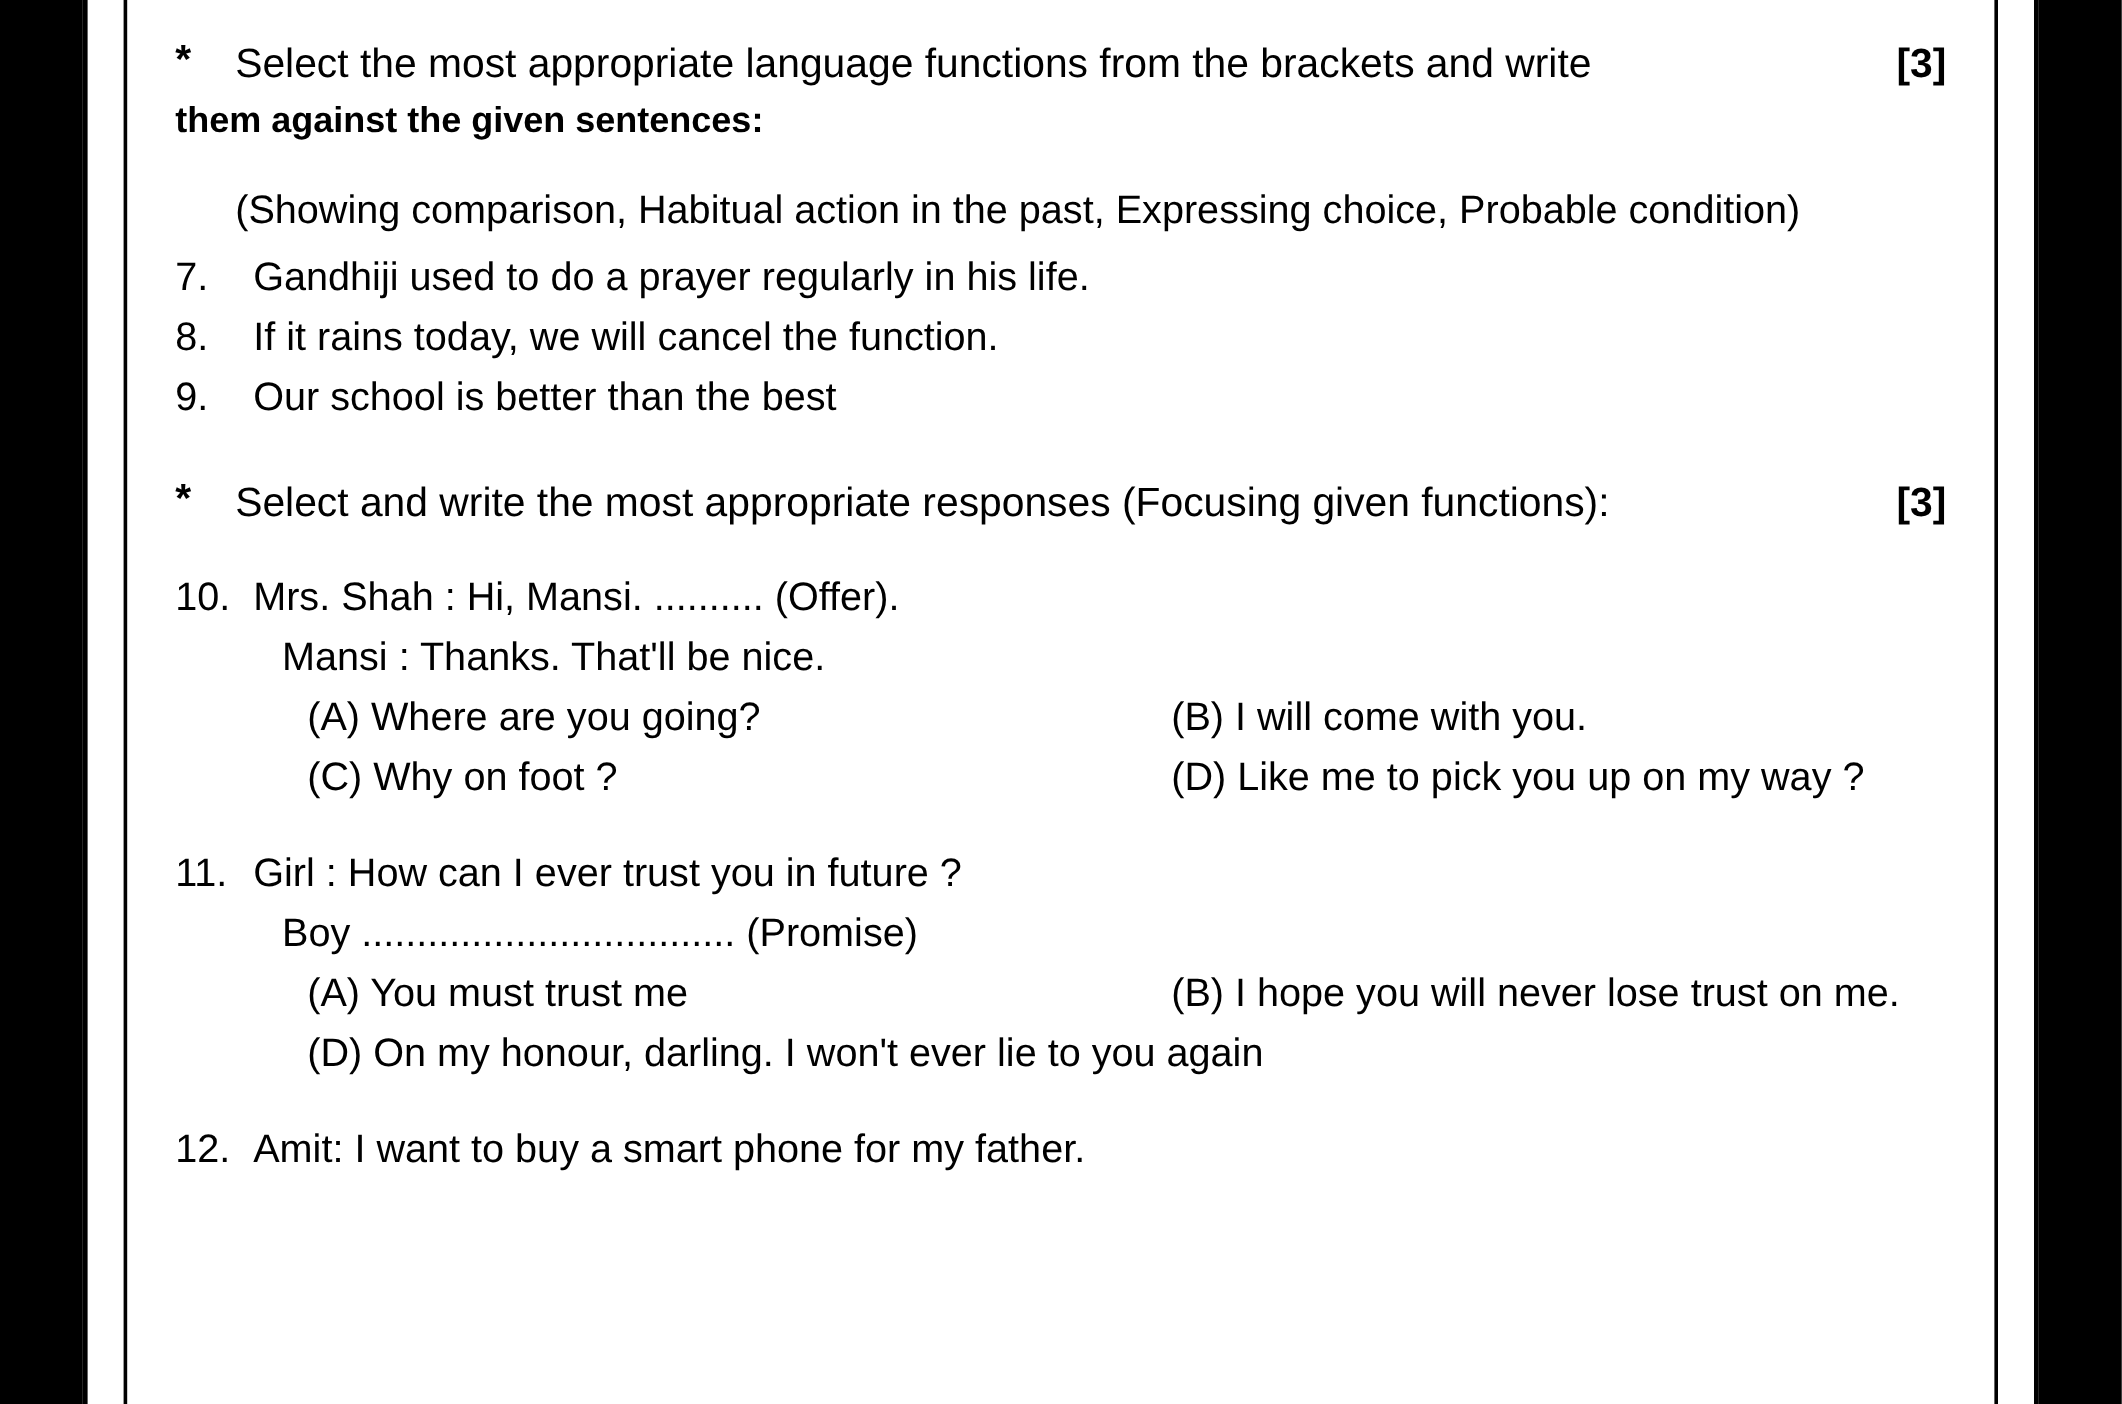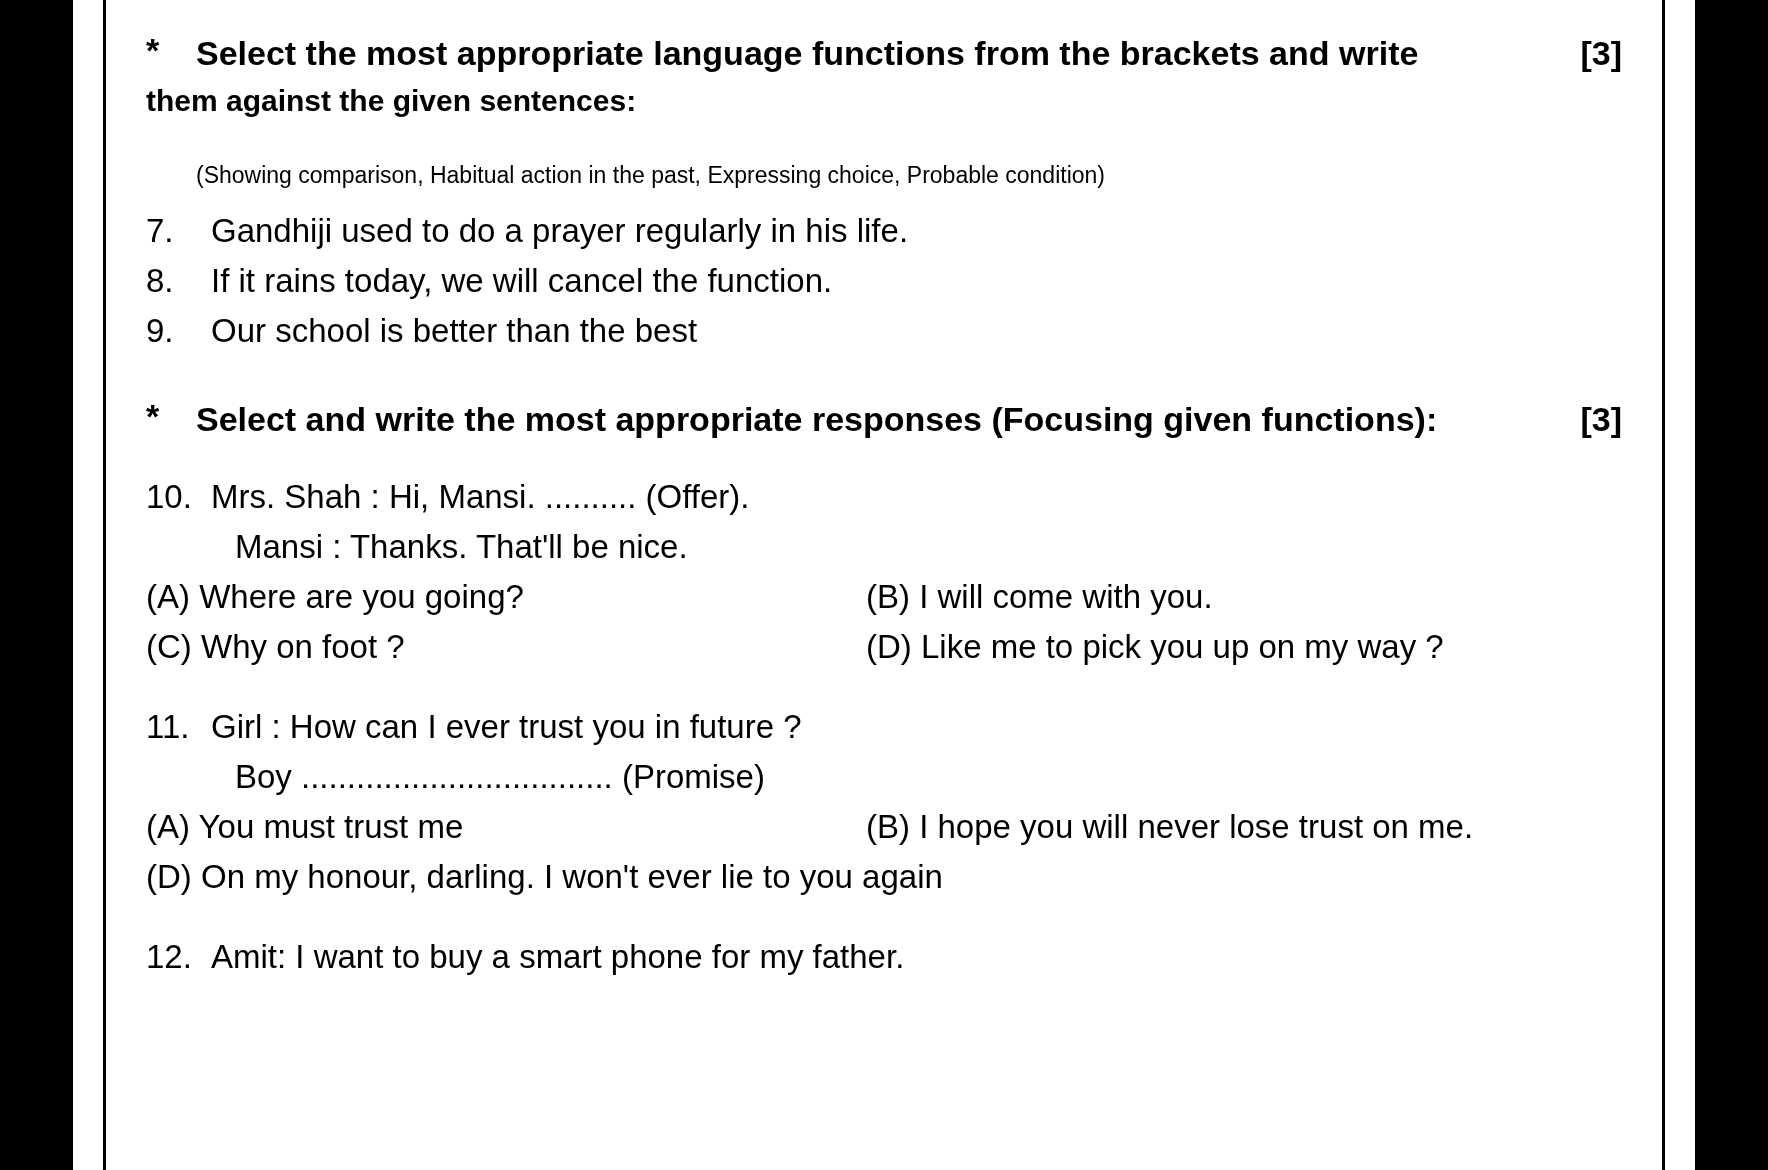--- a/index.html
+++ b/index.html
@@ -42,41 +42,41 @@
   }
   .star {
     font-size: 34px;
     line-height: 40px;
     width: 50px;
     text-align: left;
     font-weight: 900;
   }
   .head-text {
     font-size: 34px;
-    font-weight: 700;
+    font-weight: 400;
     line-height: 46px;
     flex: 1;
     padding-right: 10px;
   }
   .marks {
     font-size: 34px;
     font-weight: 700;
     width: 60px;
     text-align: right;
     line-height: 46px;
   }
   .head-cont {
     font-size: 30px;
     font-weight: 700;
     line-height: 46px;
     margin-left: 0px;
     margin-top: 2px;
   }
   .hint {
-    font-size: 23px;
+    font-size: 33px;
     line-height: 50px;
     margin: 26px 0 6px 50px;
     text-align: justify;
     padding-right: 20px;
   }
   .qrow {
     display: flex;
     font-size: 33px;
     line-height: 50px;
     margin: 0 0 0 0;
@@ -91,20 +91,21 @@
   }
   .dialog {
     font-size: 33px;
     line-height: 50px;
     margin-left: 89px;
   }
   .opts {
     display: flex;
     font-size: 33px;
     line-height: 50px;
+    margin-left: 110px;
   }
   .opt-left {
     flex: 0 0 720px;
   }
   .opt-right {
     flex: 1;
   }
   .gap-top { margin-top: 30px; }
   .gap-top-lg { margin-top: 40px; }
 </style>

